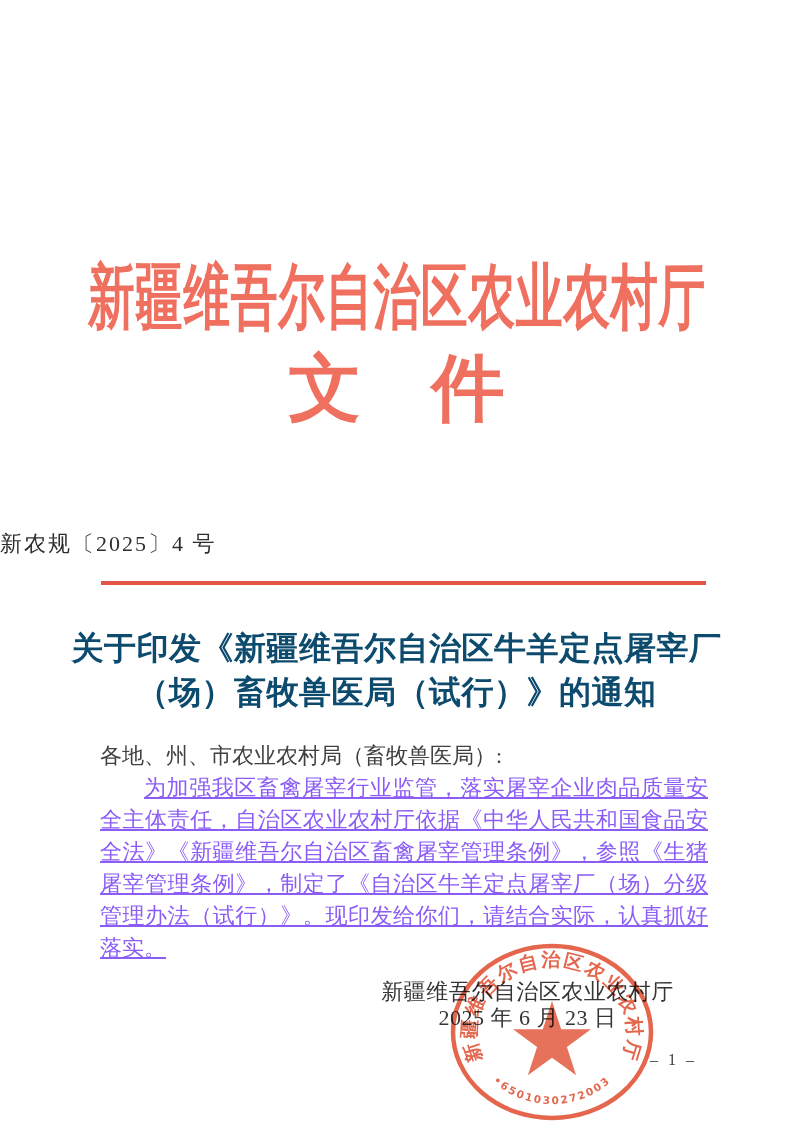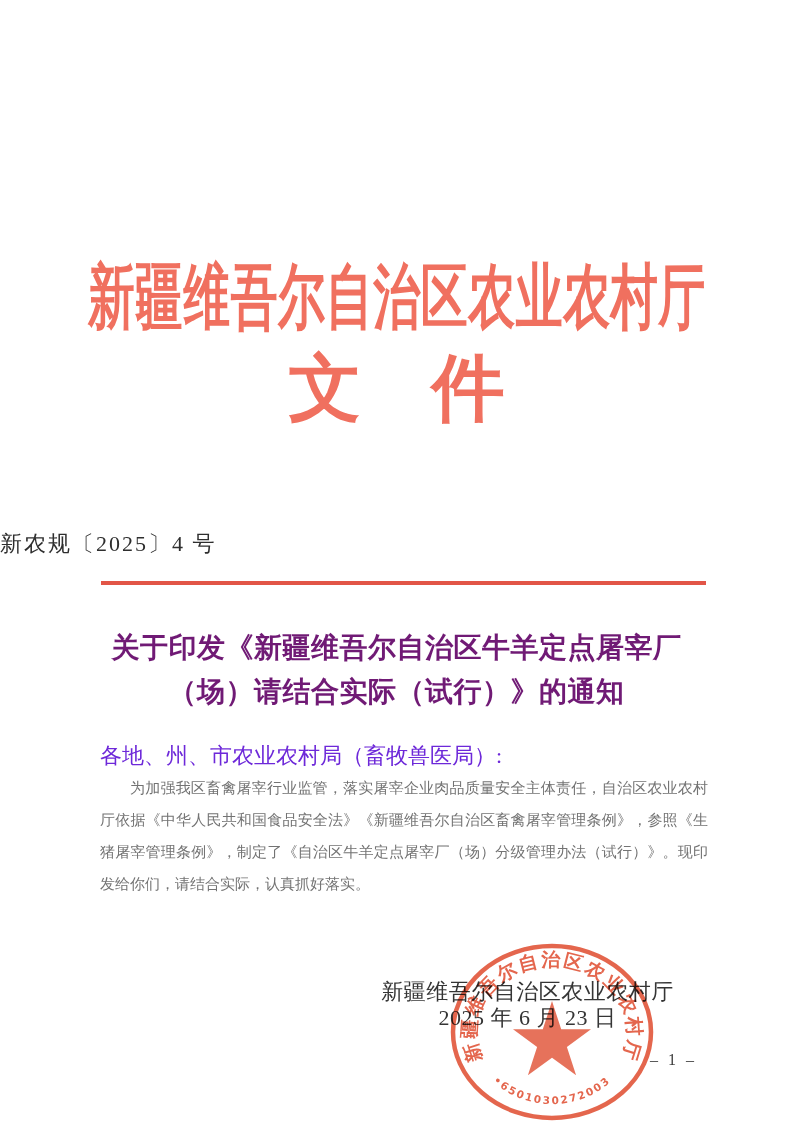--- a/index.html
+++ b/index.html
@@ -61,47 +61,48 @@
     background: #e25547;
   }
 
   
   .notice-title {
     position: absolute;
     top: 626px;
     left: 60px;
     right: 60px;
     text-align: center;
-    font-size: 28px;
+    font-size: 32px;
     line-height: 44px;
     font-weight: 700;
-    color: #701a75;
+    color: #0c4a6e;
     letter-spacing: 0.5px;
   }
 
   
   .salutation {
     position: absolute;
     top: 740px;
     left: 100px;
     width: 610px;
     font-size: 22px;
     line-height: 32px;
-    color: #6d28d9;
+    color: #404040;
   }
   .body-paragraph {
     position: absolute;
     top: 772px;
     left: 100px;
     width: 608px;
-    font-size: 15px;
+    font-size: 22px;
     line-height: 32px;
-    color: #737373;
+    color: #8b5cf6;
     text-align: justify;
     text-indent: 2em;
+    text-decoration: underline;
   }
 
   
   .signature-block {
     position: absolute;
     top: 979px;
     left: 340px;
     width: 375px;
     text-align: center;
     color: #353535;
@@ -148,21 +149,21 @@
     <span>文</span>
     <span>件</span>
   </div>
 
   <div class="doc-number">新农规〔2025〕4 号</div>
 
   <div class="red-line"></div>
 
   <div class="notice-title">
     <div>关于印发《新疆维吾尔自治区牛羊定点屠宰厂</div>
-    <div>（场）请结合实际（试行）》的通知</div>
+    <div>（场）畜牧兽医局（试行）》的通知</div>
   </div>
 
   <div class="salutation">各地、州、市农业农村局（畜牧兽医局）:</div>
 
   <div class="body-paragraph">为加强我区畜禽屠宰行业监管，落实屠宰企业肉品质量安全主体责任，自治区农业农村厅依据《中华人民共和国食品安全法》《新疆维吾尔自治区畜禽屠宰管理条例》，参照《生猪屠宰管理条例》，制定了《自治区牛羊定点屠宰厂（场）分级管理办法（试行）》。现印发给你们，请结合实际，认真抓好落实。</div>
 
   <div class="signature-block">
     <div class="signature-org">新疆维吾尔自治区农业农村厅</div>
     <div class="signature-date">2025 年 6 月 23 日</div>
   </div>

